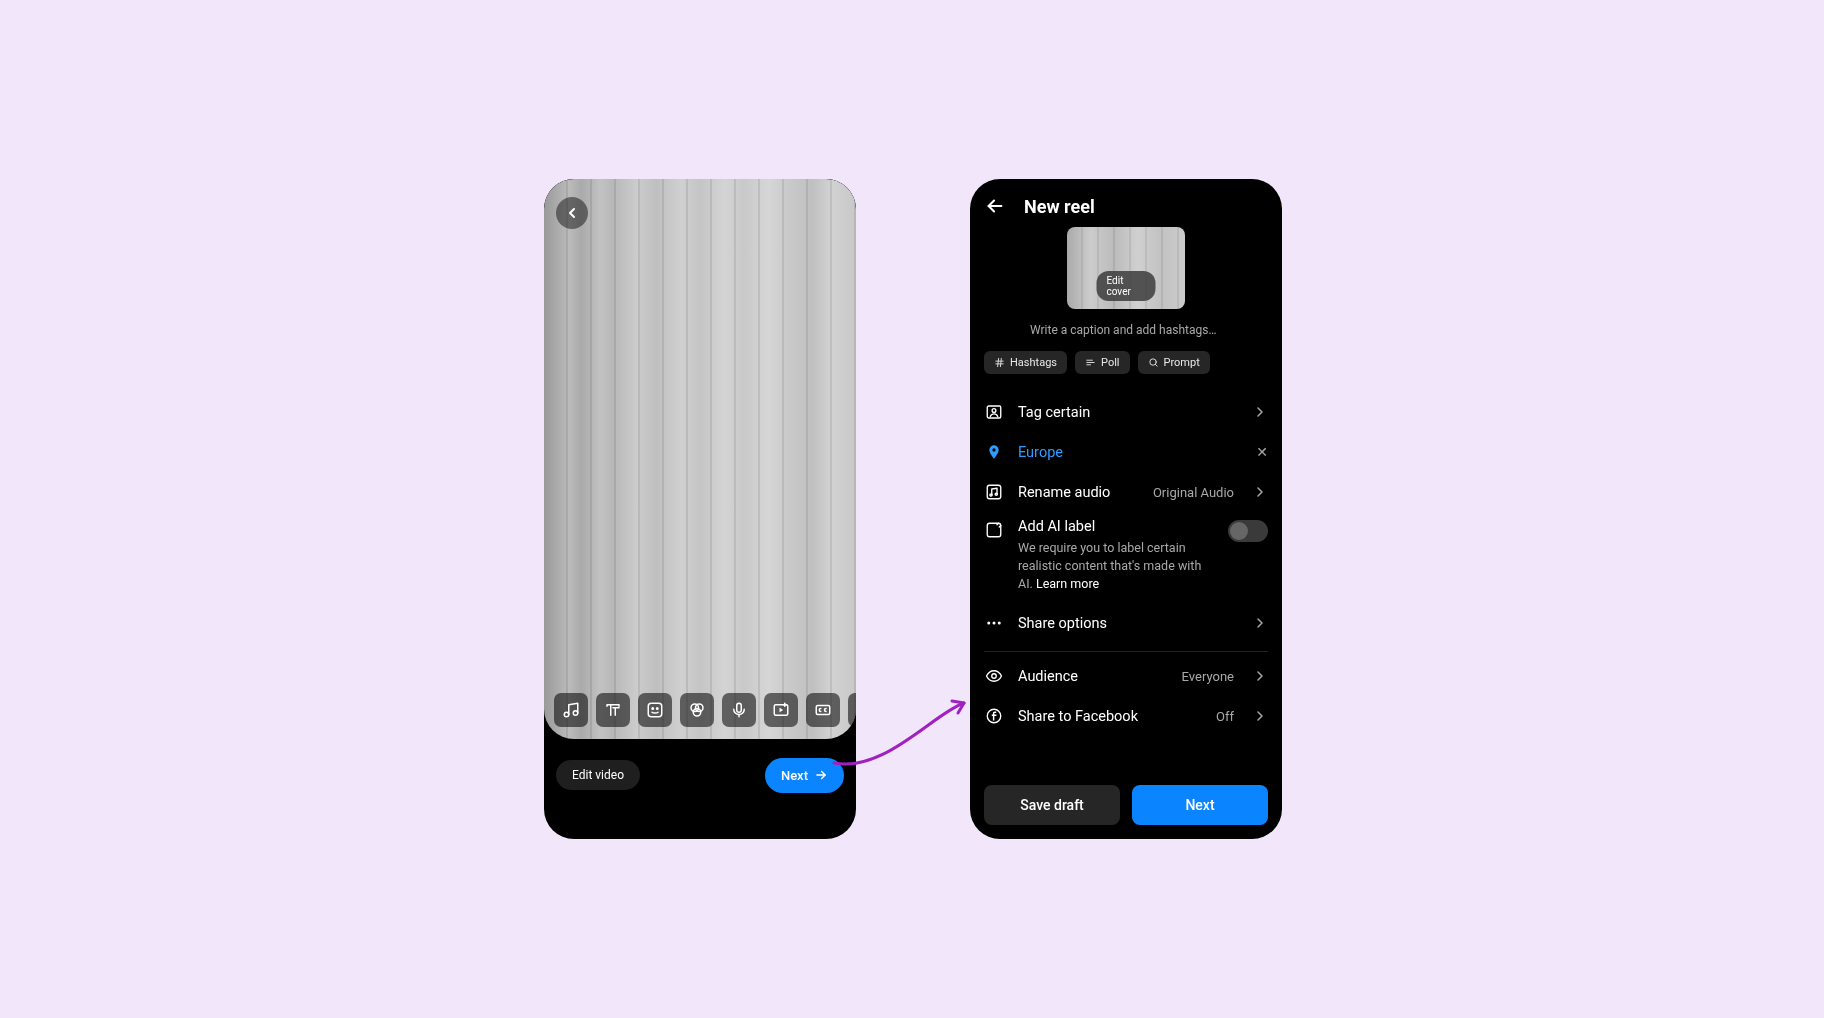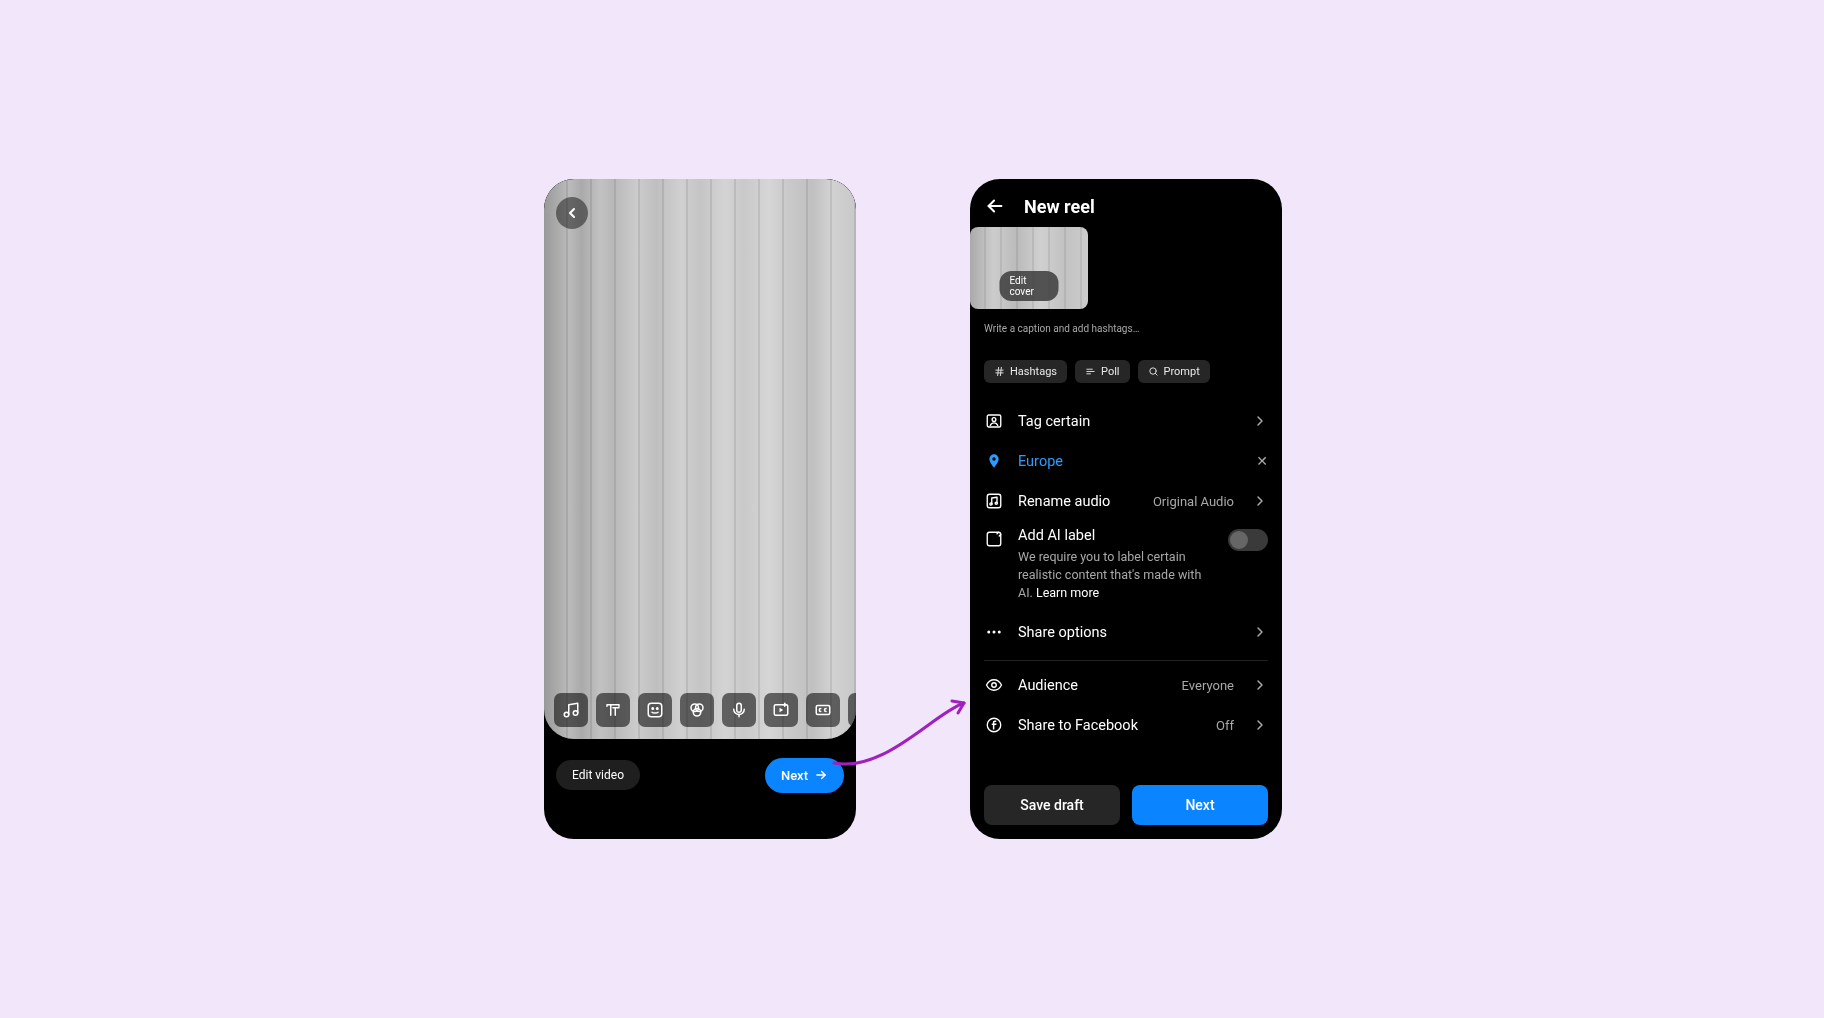--- a/index.html
+++ b/index.html
@@ -106,21 +106,21 @@
   }
 
   
   .header {
     display: flex;
     align-items: center;
     gap: 18px;
     padding: 16px 14px 10px 14px;
   }
   .header h1 { font-size: 18px; font-weight: 700; }
-  .cover-wrap { display: flex; justify-content: flex-start; padding: 0 0 14px 0; }
+  .cover-wrap { display: flex; justify-content: center; padding: 0 0 14px 0; }
   .cover {
     position: relative;
     width: 118px;
     height: 82px;
     border-radius: 8px;
     overflow: hidden;
     background: linear-gradient(90deg, #aaa 0%, #ccc 20%, #bbb 40%, #d0d0d0 60%, #c2c2c2 80%, #ccc 100%);
   }
   .cover::before {
     content: "";
@@ -133,23 +133,24 @@
     position: absolute;
     left: 50%; bottom: 8px;
     transform: translateX(-50%);
     background: rgba(60,60,60,0.85);
     color: #fff;
     font-size: 10px;
     padding: 4px 10px;
     border-radius: 12px;
   }
   .caption-field {
-    padding: 0 14px 26px 14px;
+    padding: 0 14px 14px 14px;
     color: #a8a8a8;
-    font-size: 10px;
+    font-size: 12px;
+    margin-left: 46px;
   }
   .chip-row {
     display: flex;
     gap: 8px;
     padding: 0 14px 18px 14px;
   }
   .chip {
     background: #262626;
     border-radius: 6px;
     padding: 5px 10px;

